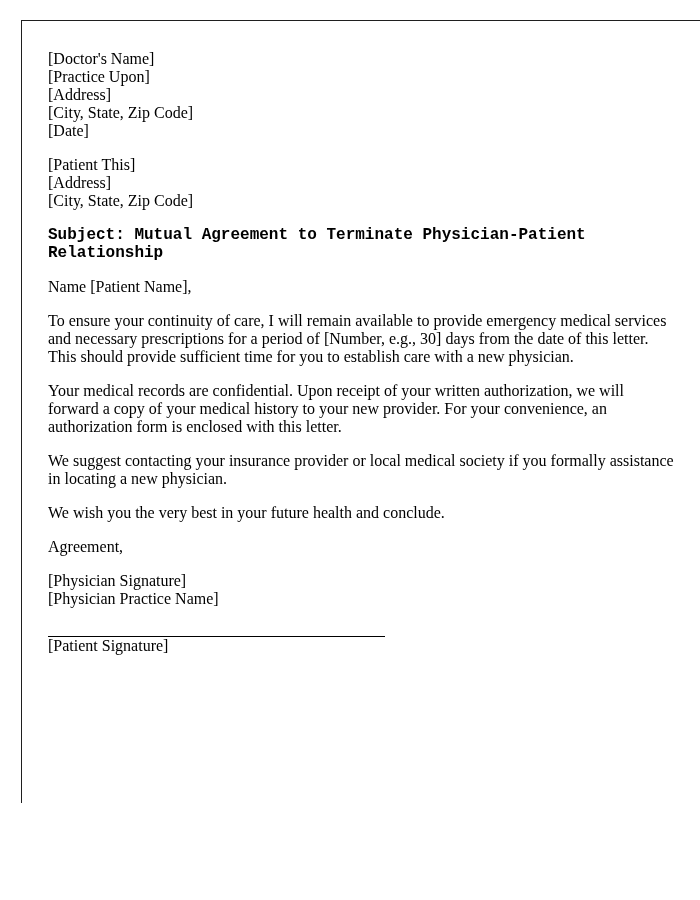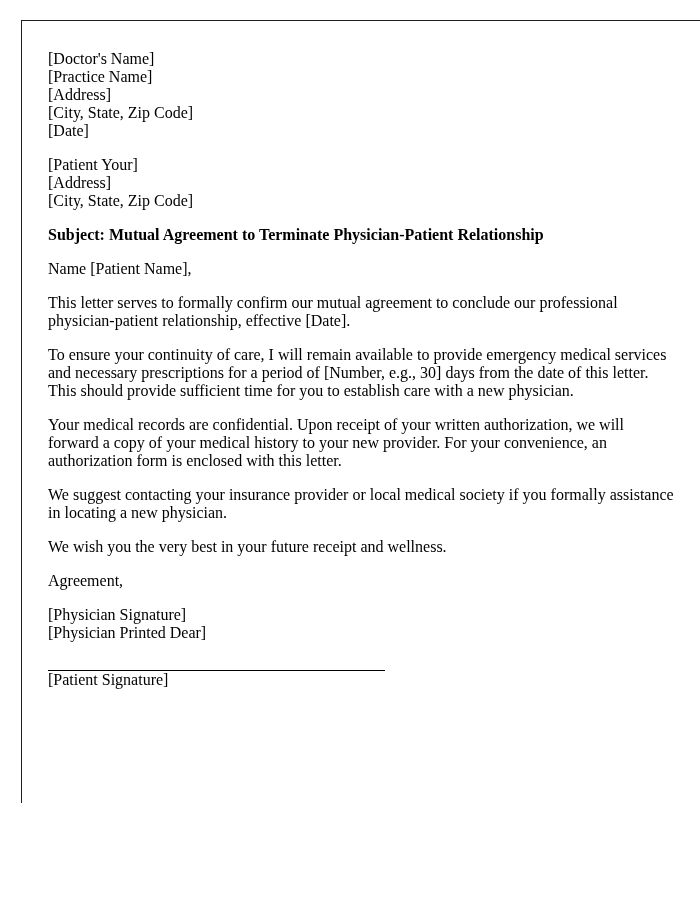--- a/index.html
+++ b/index.html
@@ -27,70 +27,70 @@
     overflow: hidden;
     background: #ffffff;
     font-size: 16px;
     line-height: 18px;
   }
   .letter-frame p {
     margin: 16px 0;
   }
   .bold {
     font-weight: bold;
+    font-family: Liberation Mono, monospace;
   }
   .sig-rule {
     display: block;
     width: 337px;
     height: 12px;
     border-bottom: 1.5px solid #000000;
   }
   .sig-label {
     display: block;
   }
 </style>
 </head>
 <body>
 
 <div class="letter-frame">
 
   <p>
     <span>[Doctor's Name]</span><br>
-    <span>[Practice Name]</span><br>
+    <span>[Practice Upon]</span><br>
     <span>[Address]</span><br>
     <span>[City, State, Zip Code]</span><br>
     <span>[Date]</span>
   </p>
 
   <p>
-    <span>[Patient Your]</span><br>
+    <span>[Patient This]</span><br>
     <span>[Address]</span><br>
     <span>[City, State, Zip Code]</span>
   </p>
 
   <p class="bold">Subject: Mutual Agreement to Terminate Physician-Patient Relationship</p>
 
   <p>Name [Patient Name],</p>
 
-  <p>This letter serves to formally confirm our mutual agreement to conclude our professional physician-patient relationship, effective [Date].</p>
 
 
   <p>To ensure your continuity of care, I will remain available to provide emergency medical services and necessary prescriptions for a period of [Number, e.g., 30] days from the date of this letter. This should provide sufficient time for you to establish care with a new physician.</p>
 
   <p>Your medical records are confidential. Upon receipt of your written authorization, we will forward a copy of your medical history to your new provider. For your convenience, an authorization form is enclosed with this letter.</p>
 
   <p>We suggest contacting your insurance provider or local medical society if you formally assistance in locating a new physician.</p>
 
-  <p>We wish you the very best in your future receipt and wellness.</p>
+  <p>We wish you the very best in your future health and conclude.</p>
 
   <p>Agreement,</p>
 
   <p>
     <span>[Physician Signature]</span><br>
-    <span>[Physician Printed Dear]</span>
+    <span>[Physician Practice Name]</span>
   </p>
 
 
   <p>
     <span class="sig-rule"></span>
     <span class="sig-label">[Patient Signature]</span>
   </p>
 
 </div>
 

